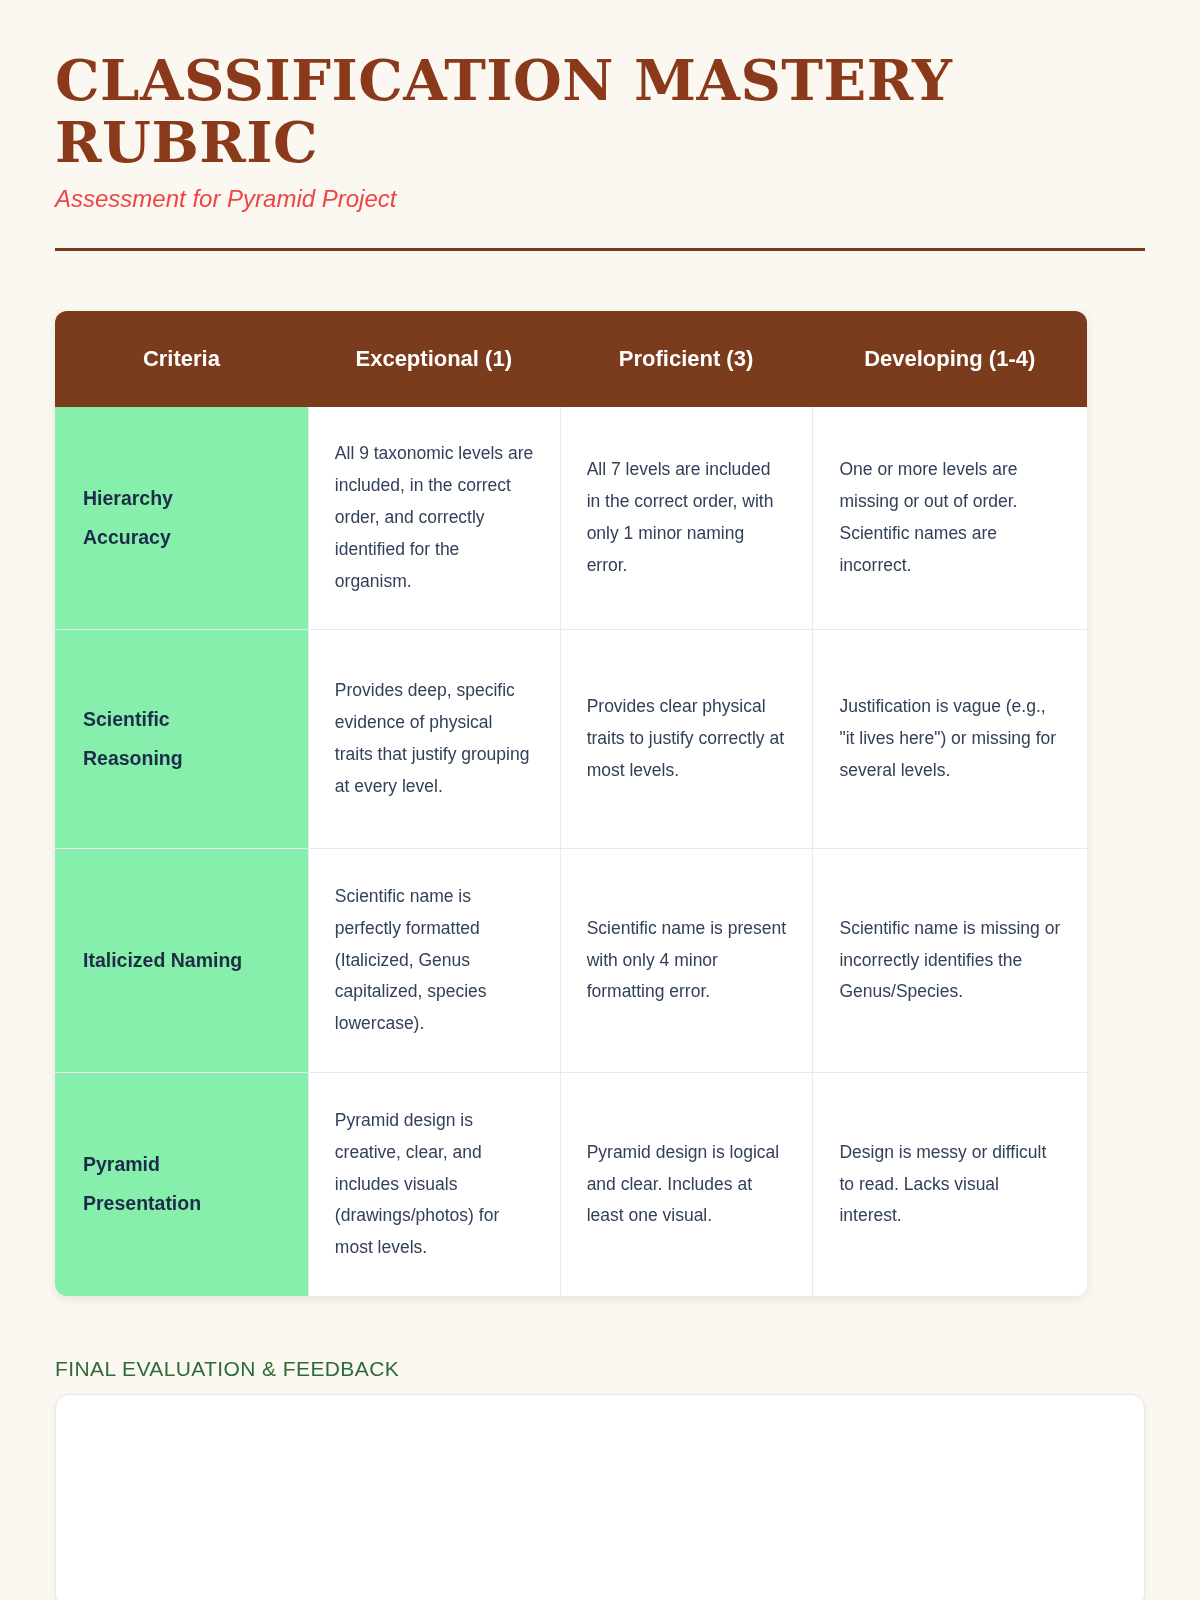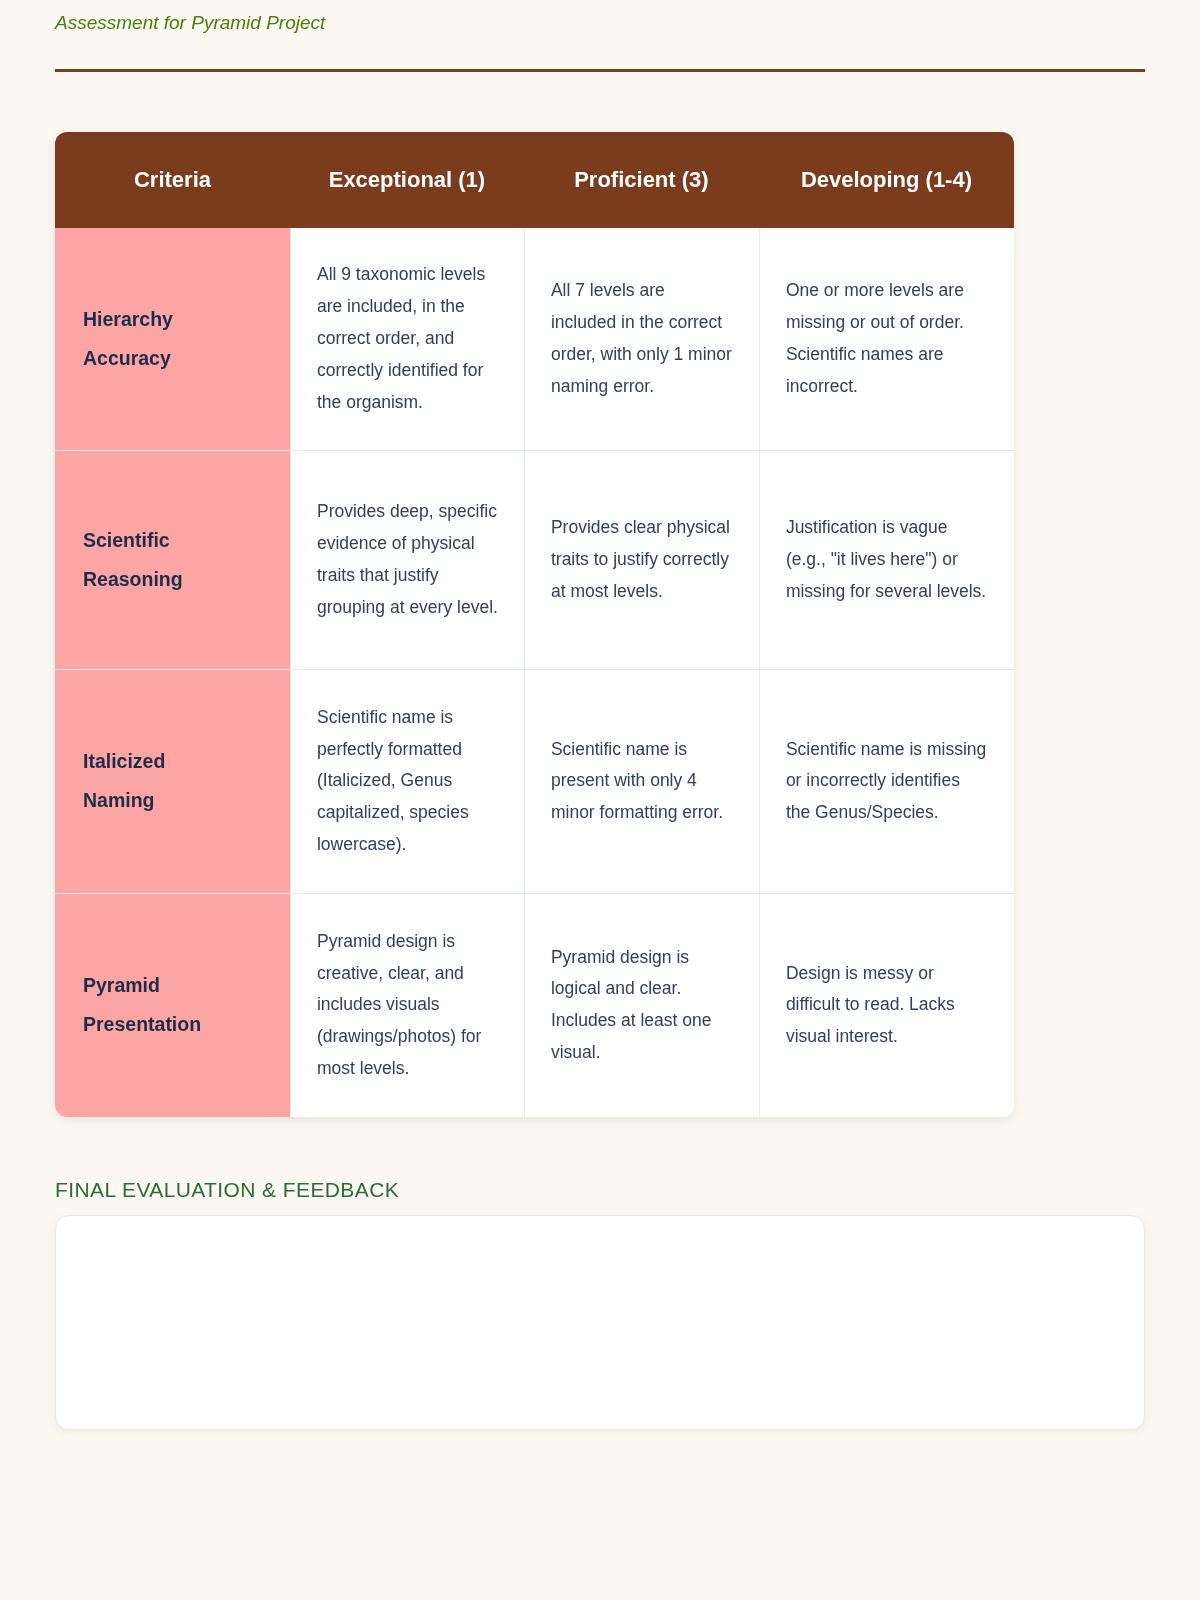--- a/index.html
+++ b/index.html
@@ -19,35 +19,35 @@
     margin-top: 50px;
     font-family: "DejaVu Serif", "Liberation Serif", serif;
     font-weight: bold;
     font-size: 56px;
     line-height: 1.1;
     letter-spacing: 0.5px;
     color: #8A3A1B;
   }
   .page-subtitle {
     margin-top: 12px;
-    font-size: 19px;
+    font-size: 24px;
     line-height: 1.2;
     font-style: italic;
-    color: #4d7c0f;
+    color: #ef4444;
   }
   .divider {
     margin-top: 34px;
     height: 3px;
     width: 100%;
     background: #7B3A1B;
     border: none;
   }
   .table-card {
     margin-top: 60px;
-    width: 959px;
+    width: 1032px;
     border-radius: 12px;
     overflow: hidden;
     background: #ffffff;
     box-shadow: 0 3px 10px rgba(100, 95, 80, 0.13);
   }
   table.rubric {
     width: 100%;
     border-collapse: separate;
     border-spacing: 0;
     table-layout: fixed;
@@ -71,21 +71,21 @@
     background: #ffffff;
     font-size: 17.5px;
     line-height: 1.82;
     color: #32405A;
     padding: 22px 26px;
     border-top: 1px solid #E6EBF1;
   }
   table.rubric tbody td + td { border-left: 1px solid #E6EBF1; }
   table.rubric tbody tr:first-child td { border-top: none; }
   table.rubric tbody td.criteria-cell {
-    background: #fca5a5;
+    background: #86efac;
     font-weight: bold;
     font-size: 19.5px;
     line-height: 2.0;
     color: #1E2C49;
     padding: 22px 54px 22px 28px;
   }
   tr.row-h1 td { height: 222px; }
   tr.row-h2 td { height: 219px; }
   tr.row-h3 td { height: 224px; }
   tr.row-h4 td { height: 224px; }
@@ -104,20 +104,21 @@
     border: 1px solid #E9E9E3;
     border-radius: 14px;
     box-shadow: 0 2px 7px rgba(100, 95, 80, 0.09);
   }
 </style>
 </head>
 <body>
 
 <div class="page">
 
+  <h1 class="page-title">CLASSIFICATION MASTERY RUBRIC</h1>
   <div class="page-subtitle">Assessment for Pyramid Project</div>
   <div class="divider"></div>
 
   <div class="table-card">
     <table class="rubric">
       <colgroup>
         <col class="c-criteria">
           <col class="c-exceptional">
           <col class="c-proficient">
           <col class="c-developing">

